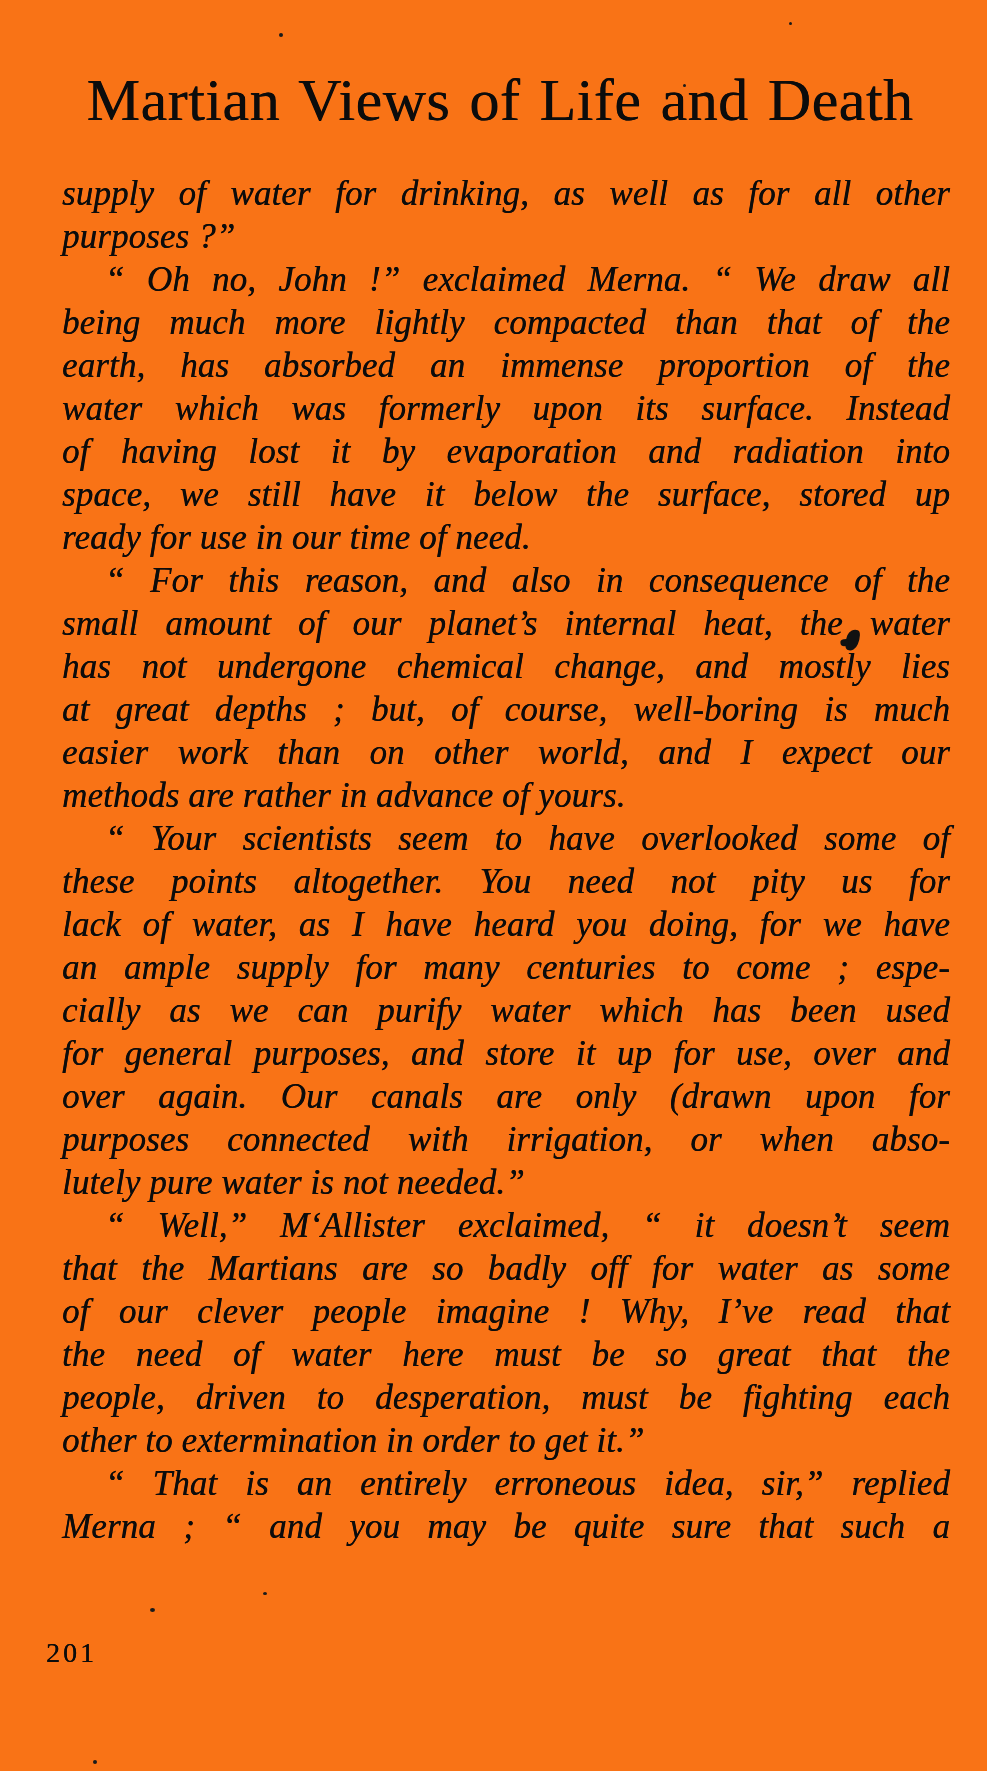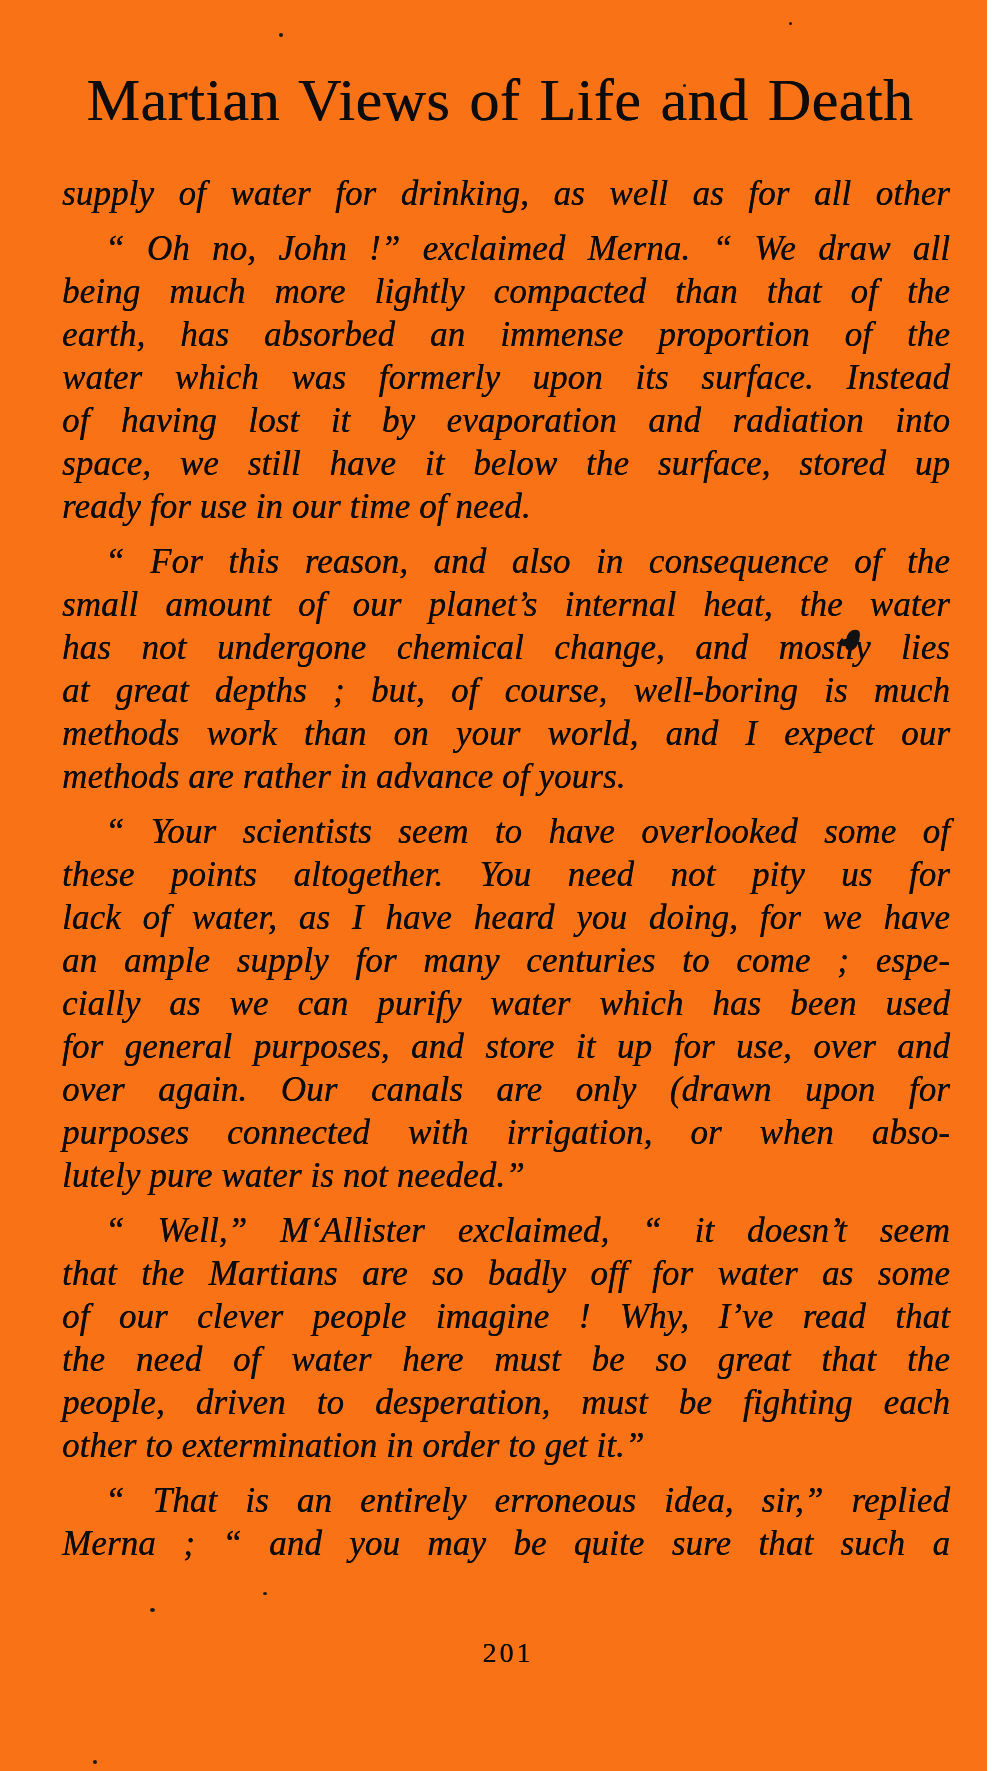--- a/index.html
+++ b/index.html
@@ -48,28 +48,26 @@
     text-align-last: justify;
     height: 43px;
     overflow: visible;
     white-space: normal;
   }
   .line.line-last {
     text-align-last: left;
   }
   .paragraph.indent .line:first-child {
     text-indent: 43px;
-    margin-top: 12px;
   }
   .folio {
     position: absolute;
     top: 1638px;
-    left: 64px;
+    left: 46px;
     width: 888px;
-    text-align: center;
     font-size: 28px;
     letter-spacing: 3px;
     line-height: 30px;
     text-shadow: 0.3px 0 0 currentColor;
   }
   
   .ink-blot {
     position: absolute;
     left: 846px;
     top: 629px;
@@ -112,36 +110,37 @@
   <span class="speck s3"></span>
   <span class="speck s4"></span>
   <span class="speck s5"></span>
   <span class="speck s6"></span>
 
   <h1 class="title">Martian Views of Life and Death</h1>
 
   <main class="body-text" id="paragraphs">
       <div class="paragraph">
         <div class="line">supply of water for drinking, as well as for all other</div>
+        <div class="line line-last">purposes ?”</div>
       </div>
       <div class="paragraph indent">
         <div class="line">“ Oh no, John !” exclaimed Merna. “ We draw all</div>
         <div class="line">being much more lightly compacted than that of the</div>
         <div class="line">earth, has absorbed an immense proportion of the</div>
         <div class="line">water which was formerly upon its surface. Instead</div>
         <div class="line">of having lost it by evaporation and radiation into</div>
         <div class="line">space, we still have it below the surface, stored up</div>
         <div class="line line-last">ready for use in our time of need.</div>
       </div>
       <div class="paragraph indent">
         <div class="line">“ For this reason, and also in consequence of the</div>
         <div class="line">small amount of our planet’s internal heat, the water</div>
         <div class="line">has not undergone chemical change, and mostly lies</div>
         <div class="line">at great depths ; but, of course, well-boring is much</div>
-        <div class="line">methods work than on your world, and I expect our</div>
+        <div class="line">easier work than on other world, and I expect our</div>
         <div class="line line-last">methods are rather in advance of yours.</div>
       </div>
       <div class="paragraph indent">
         <div class="line">“ Your scientists seem to have overlooked some of</div>
         <div class="line">these points altogether. You need not pity us for</div>
         <div class="line">lack of water, as I have heard you doing, for we have</div>
         <div class="line">an ample supply for many centuries to come ; espe-</div>
         <div class="line">cially as we can purify water which has been used</div>
         <div class="line">for general purposes, and store it up for use, over and</div>
         <div class="line">over again. Our canals are only (drawn upon for</div>

